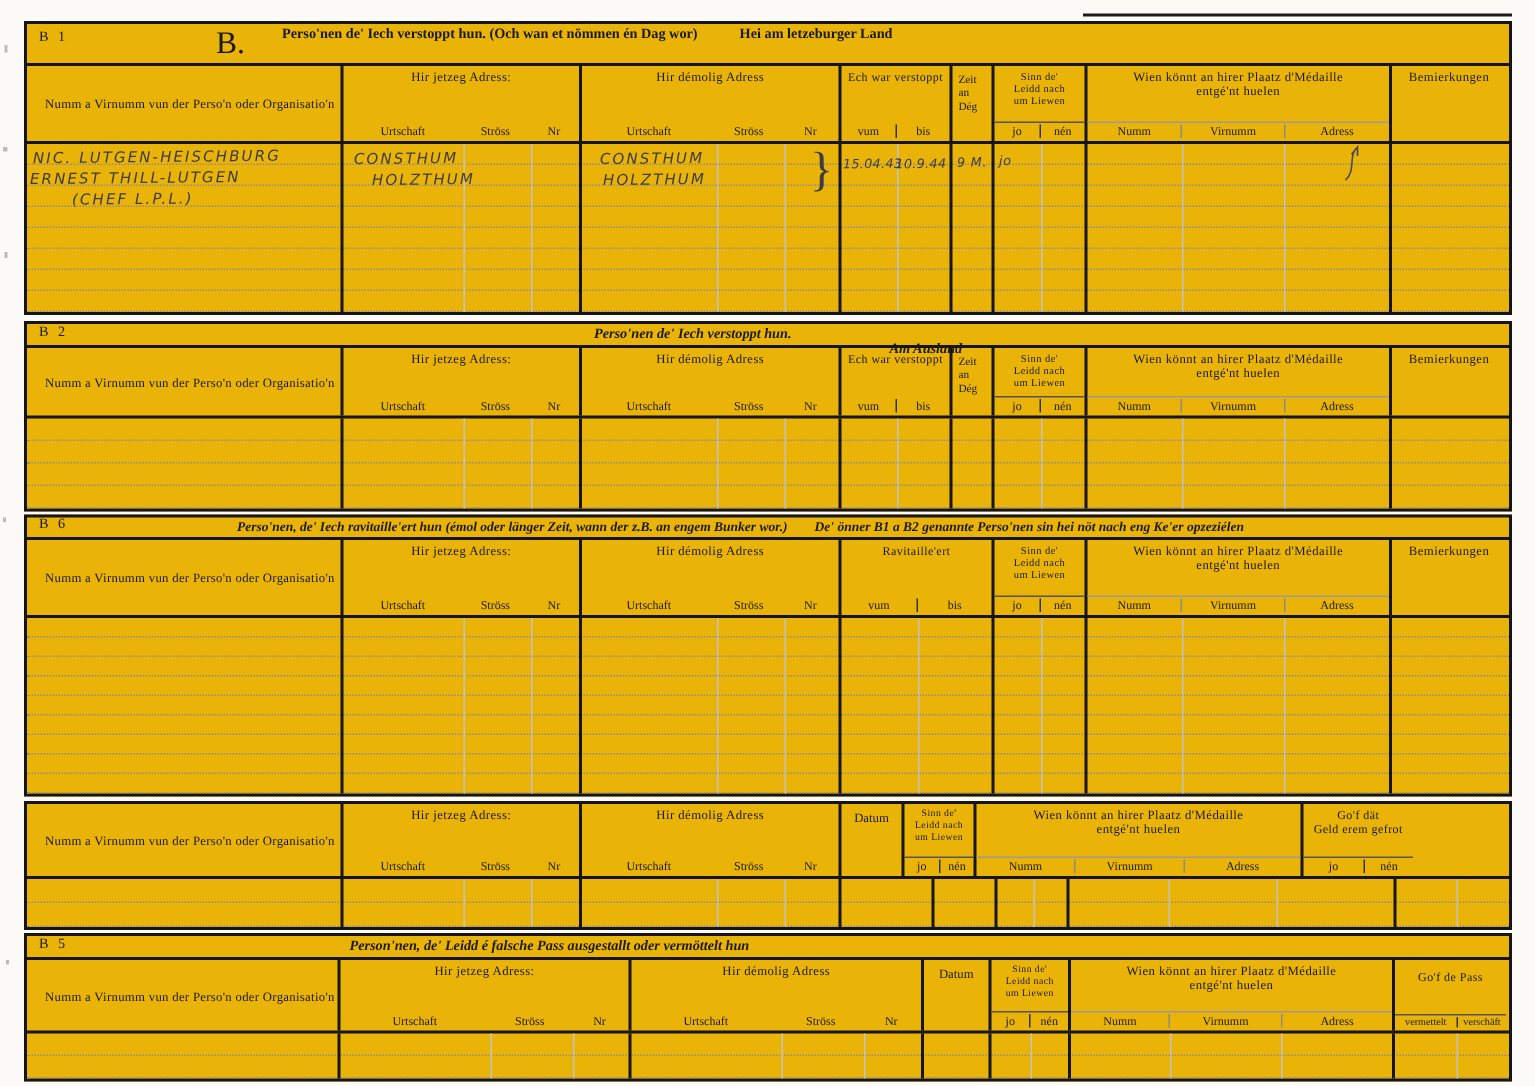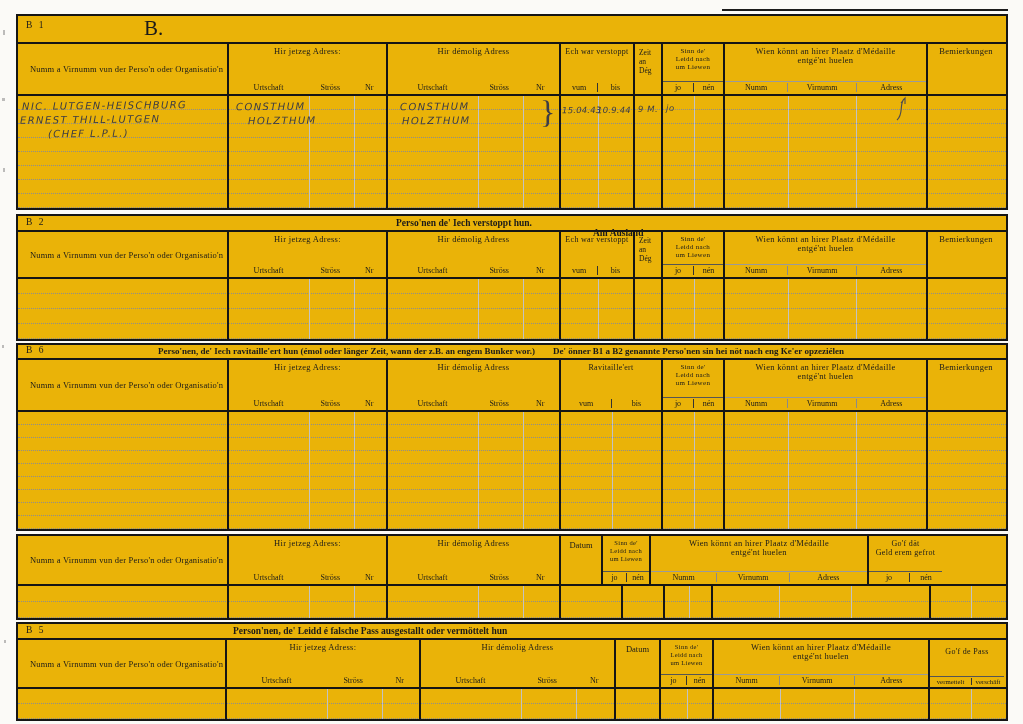--- a/index.html
+++ b/index.html
@@ -11,21 +11,21 @@
     font-family:"Liberation Serif","DejaVu Serif",serif;color:var(--ink);
     position:relative;overflow:hidden;
   }
   .formwrap{position:absolute;left:16px;top:14px;width:992px;}
   .section{border:2px solid var(--line);background:#eab308;}
   
   .tband{border-bottom:2px solid var(--line);position:relative;display:flex;align-items:flex-start;}
   .slabel{font-size:9.5px;letter-spacing:2px;padding:4px 0 0 8px;white-space:nowrap;}
   .bigb{font-size:21px;line-height:20px;position:absolute;left:126px;top:2px;font-weight:400;}
   .ttext{position:absolute;left:170px;top:2px;font-weight:bold;font-size:9.5px;line-height:11px;white-space:nowrap;}
-  .tsingle{font-weight:bold;font-size:9.5px;white-space:nowrap;padding-top:2px;}
+  .tsingle{font-weight:bold;font-size:9.5px;white-space:nowrap;padding-top:2px;font-style:italic;}
   .tright{margin-left:28px;}
   .t2gap{margin-left:18px;}
   
   .hdr{display:flex;border-bottom:2px solid var(--line);}
   .hc{box-sizing:border-box;position:relative;}
   .hv{border-right:2px solid var(--line);}
   .cname{display:flex;align-items:center;}
   .nlabel{font-size:8.5px;padding-left:12px;letter-spacing:.2px;}
   .grp{display:flex;flex-direction:column;justify-content:space-between;padding:3px 0 2px 0;}
   .gtop{text-align:center;font-size:8.5px;letter-spacing:.3px;line-height:9px;}
@@ -61,20 +61,21 @@
 <body>
 
 <div class="formwrap">
   <div class="topstrip"></div>
 
   <div class="section" style="margin-bottom:4px">
     <div class="tband" style="height:26px">
       <span class="slabel">B 1</span>
       <span class="bigb">B.</span>
       <div class="ttext">
+        <div><span>Perso'nen de' Iech verstoppt hun. (Och wan et nömmen én Dag wor)</span><span class="tright">Hei am letzeburger Land</span></div>
       </div>
     </div>
     <div class="hdr" style="height:50px">
       <div class="hc hv cname" style="width:211px">
           <div class="nlabel">Numm a Virnumm vun der Perso'n oder Organisatio'n</div>
         </div>
       <div class="hc hv grp" style="width:159px">
         <div class="gtop">Hir jetzeg Adress:</div>
         <div class="gsubs">
             <span class="su" style="width:80px">Urtschaft</span>

